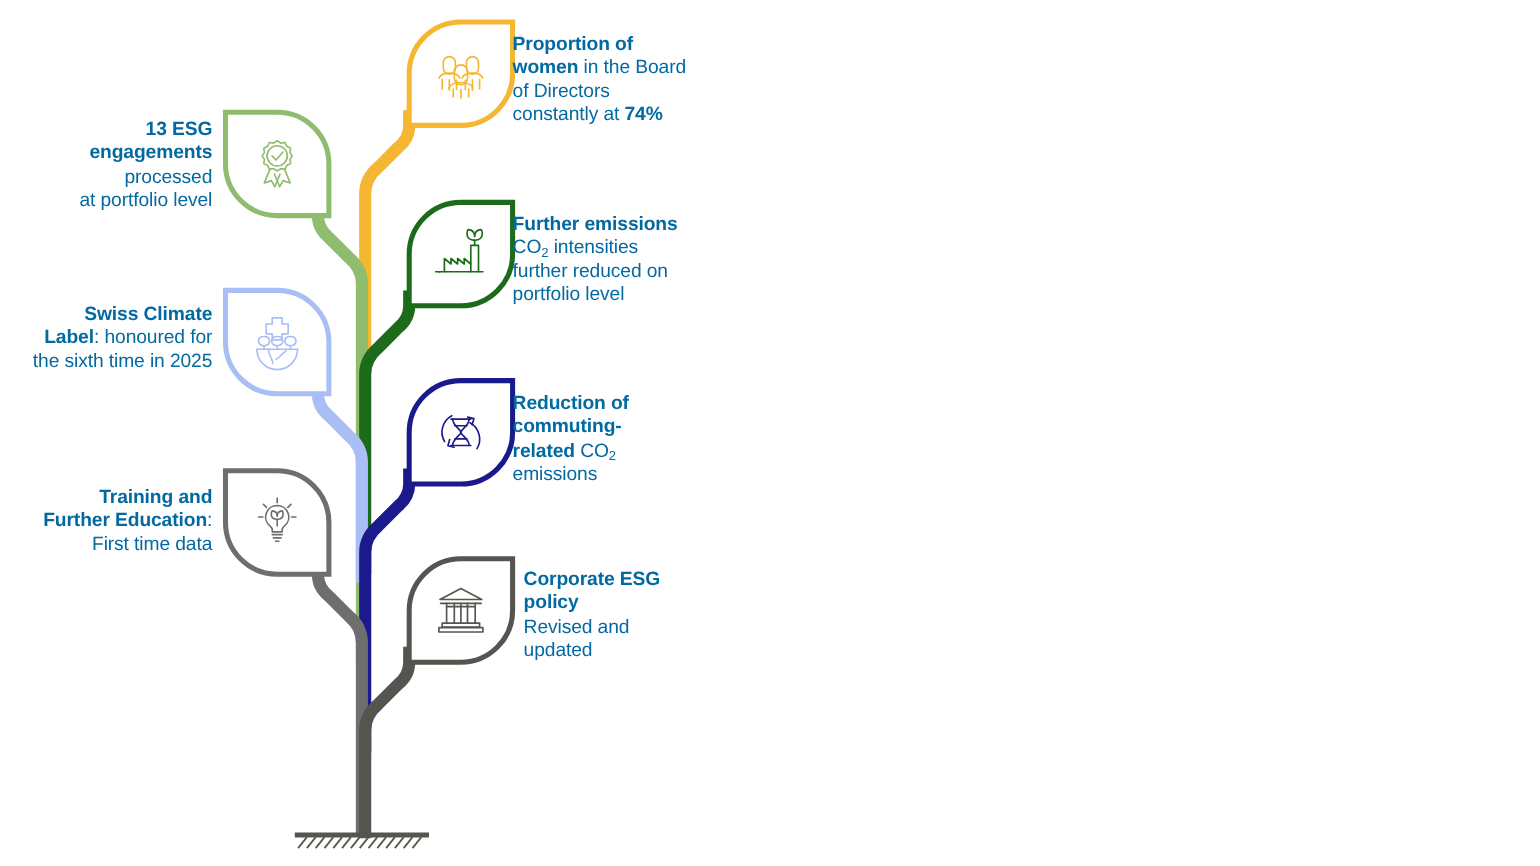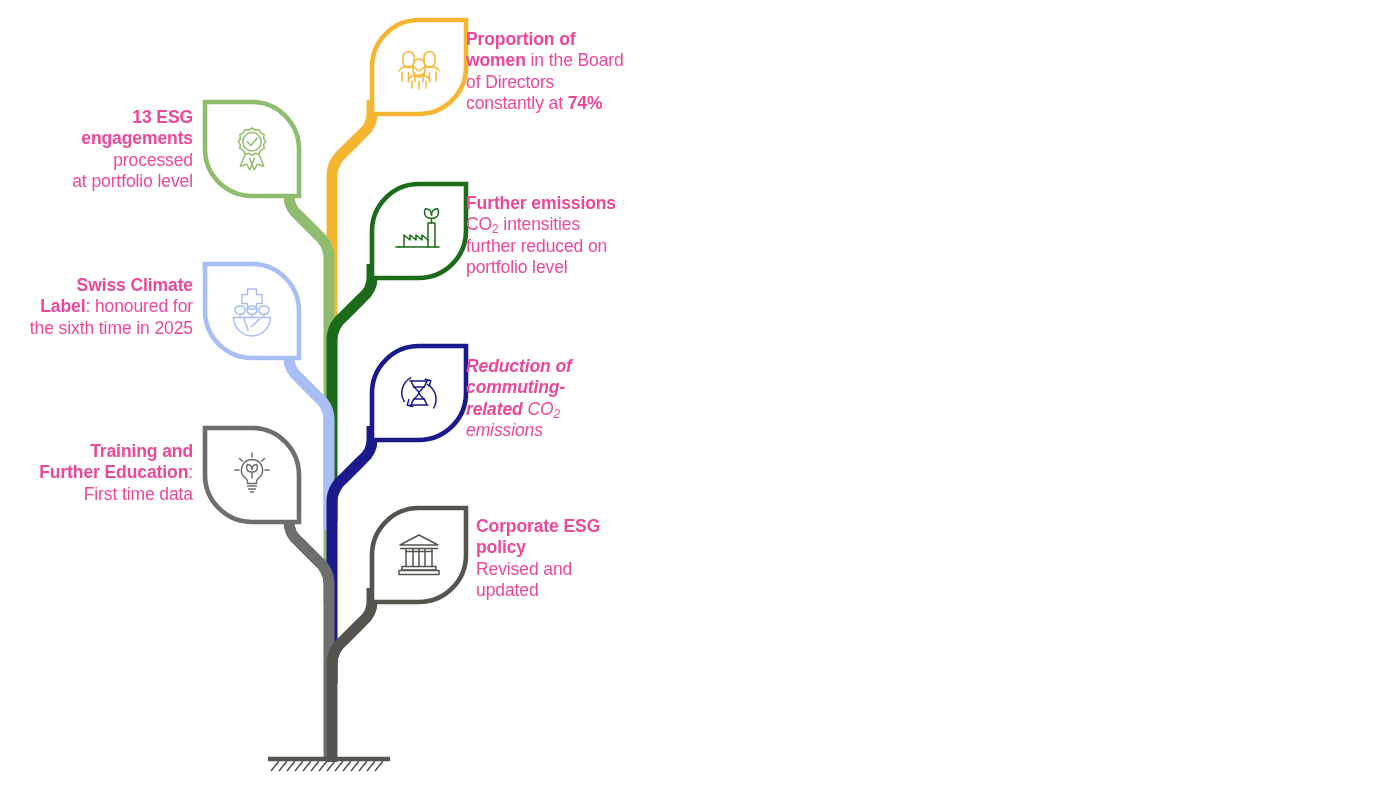--- a/index.html
+++ b/index.html
@@ -7,21 +7,21 @@
     width:1400px; height:787px;
     background:#ffffff;
     font-family:"Liberation Sans", sans-serif;
     overflow:hidden;
   }
   #stage { position:relative; width:1400px; height:787px; }
   #tree-svg { position:absolute; left:0; top:0; width:1400px; height:787px; }
 
   .node-text {
     position:absolute;
-    color:#ec4899;
+    color:#0369a1;
     font-size:17.5px;
     line-height:21.3px;
     letter-spacing:-0.1px;
     font-weight:400;
     -webkit-font-smoothing:antialiased;
   }
   .node-text.right { text-align:left; }
   .node-text.left  { text-align:right; }
   .node-text b { font-weight:700; }
   .node-text sub { font-size:0.68em; line-height:0; vertical-align:-0.28em; }
@@ -198,19 +198,19 @@
   </svg>
 
   <div class="node-text right" style="left:466px; top:29px; width:200px;"><b>Proportion of<br>women</b> in the Board<br>of Directors<br>constantly at <b>74%</b></div>
 
   <div class="node-text left" style="right:1207px; top:107px; width:230px;"><b>13 ESG<br>engagements</b><br>processed<br>at portfolio level</div>
 
   <div class="node-text right" style="left:466px; top:193px; width:200px;"><b>Further emissions</b><br>CO<sub>2</sub> intensities<br>further reduced on<br>portfolio level</div>
 
   <div class="node-text left" style="right:1207px; top:275px; width:230px;"><b>Swiss Climate<br>Label</b>: honoured for<br>the sixth time in 2025</div>
 
-  <div class="node-text right" style="left:466px; top:356px; width:200px;font-style:italic;"><b>Reduction of<br>commuting-<br>related</b> CO<sub>2</sub><br>emissions</div>
+  <div class="node-text right" style="left:466px; top:356px; width:200px;"><b>Reduction of<br>commuting-<br>related</b> CO<sub>2</sub><br>emissions</div>
 
   <div class="node-text left" style="right:1207px; top:441px; width:230px;"><b>Training and<br>Further Education</b>:<br>First time data</div>
 
   <div class="node-text right" style="left:466px; top:516px; width:200px;margin-left:10px;"><b>Corporate ESG<br>policy</b><br>Revised and<br>updated</div>
 
 </div>
 
 </body></html>

